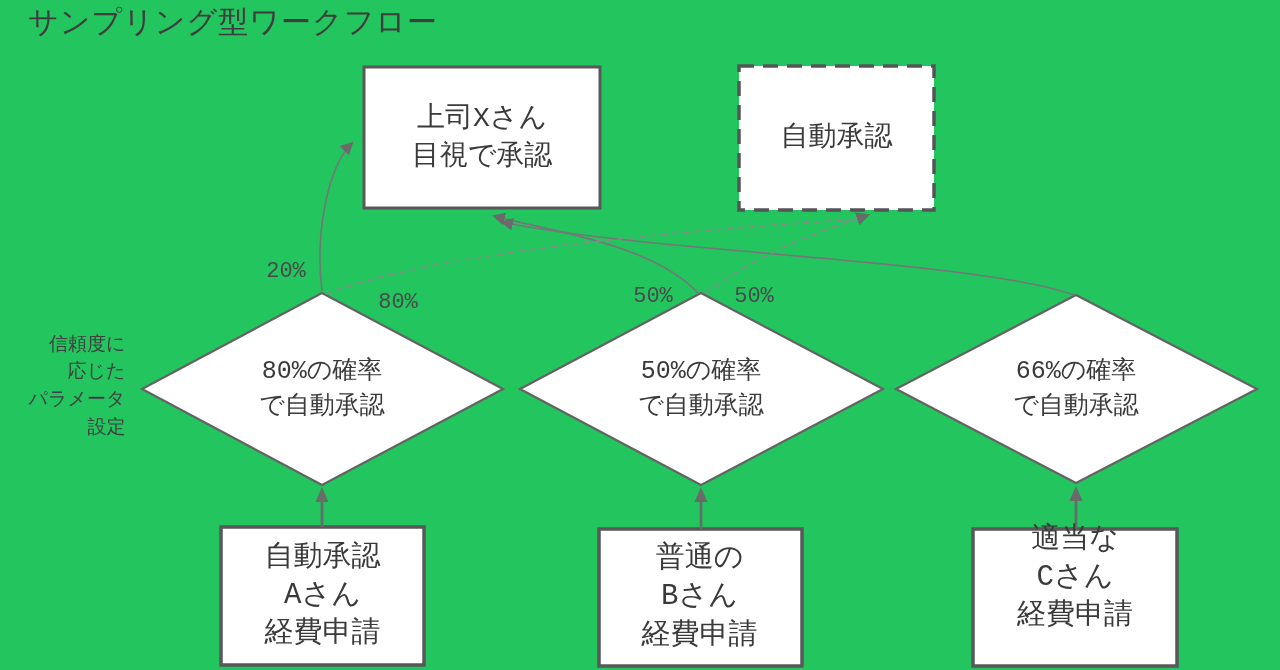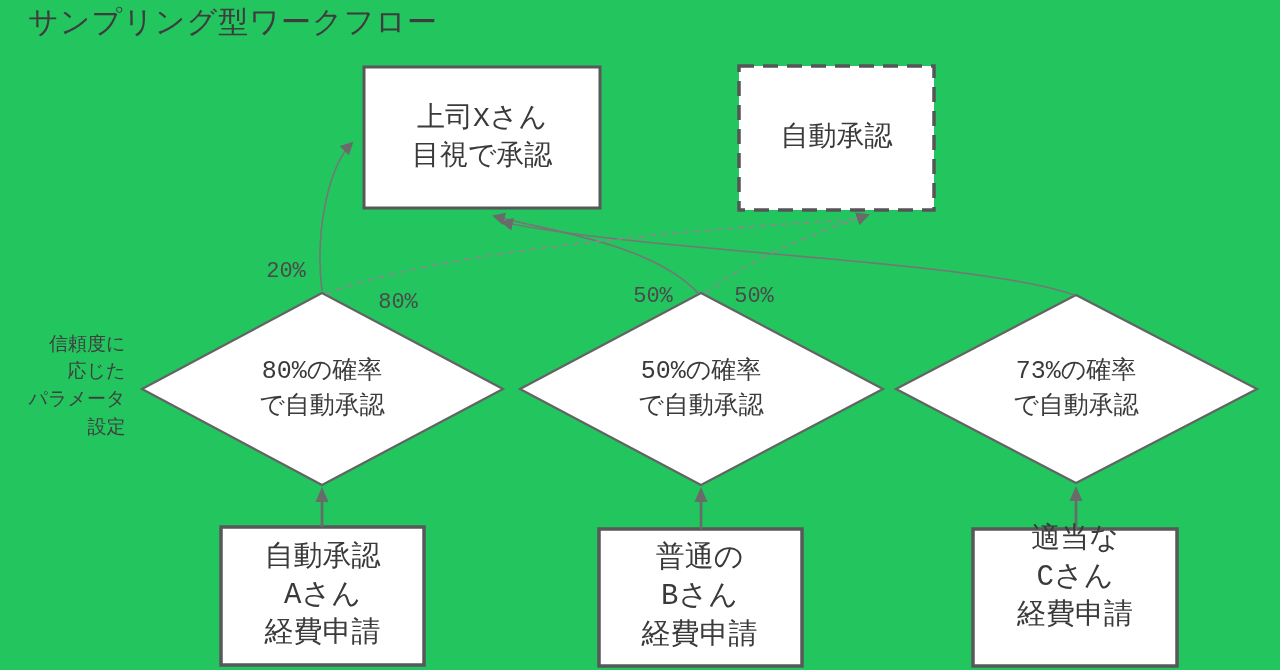--- a/index.html
+++ b/index.html
@@ -73,21 +73,21 @@
 
   <div class="lbl note" style="left:8px;top:326px;width:138px;height:122px;">信頼度に
 応じた
 パラメータ
 設定</div>
 
   <div class="lbl diamond-label" style="left:202px;top:349px;width:240px;height:80px;">80%の確率
 で自動承認</div>
   <div class="lbl diamond-label" style="left:581px;top:349px;width:240px;height:80px;">50%の確率
 で自動承認</div>
-  <div class="lbl diamond-label" style="left:956px;top:349px;width:240px;height:80px;">73%の確率
+  <div class="lbl diamond-label" style="left:956px;top:349px;width:240px;height:80px;">66%の確率
 で自動承認</div>
 
   <div class="lbl pct" style="left:258px;top:256px;width:56px;height:30px;">20%</div>
   <div class="lbl pct" style="left:370px;top:287px;width:56px;height:30px;">80%</div>
   <div class="lbl pct" style="left:625px;top:281px;width:56px;height:30px;">50%</div>
   <div class="lbl pct" style="left:726px;top:281px;width:56px;height:30px;">50%</div>
 
   <div class="lbl request-label" style="left:221px;top:527px;width:203px;height:138px;">自動承認
 Aさん
 経費申請</div>

